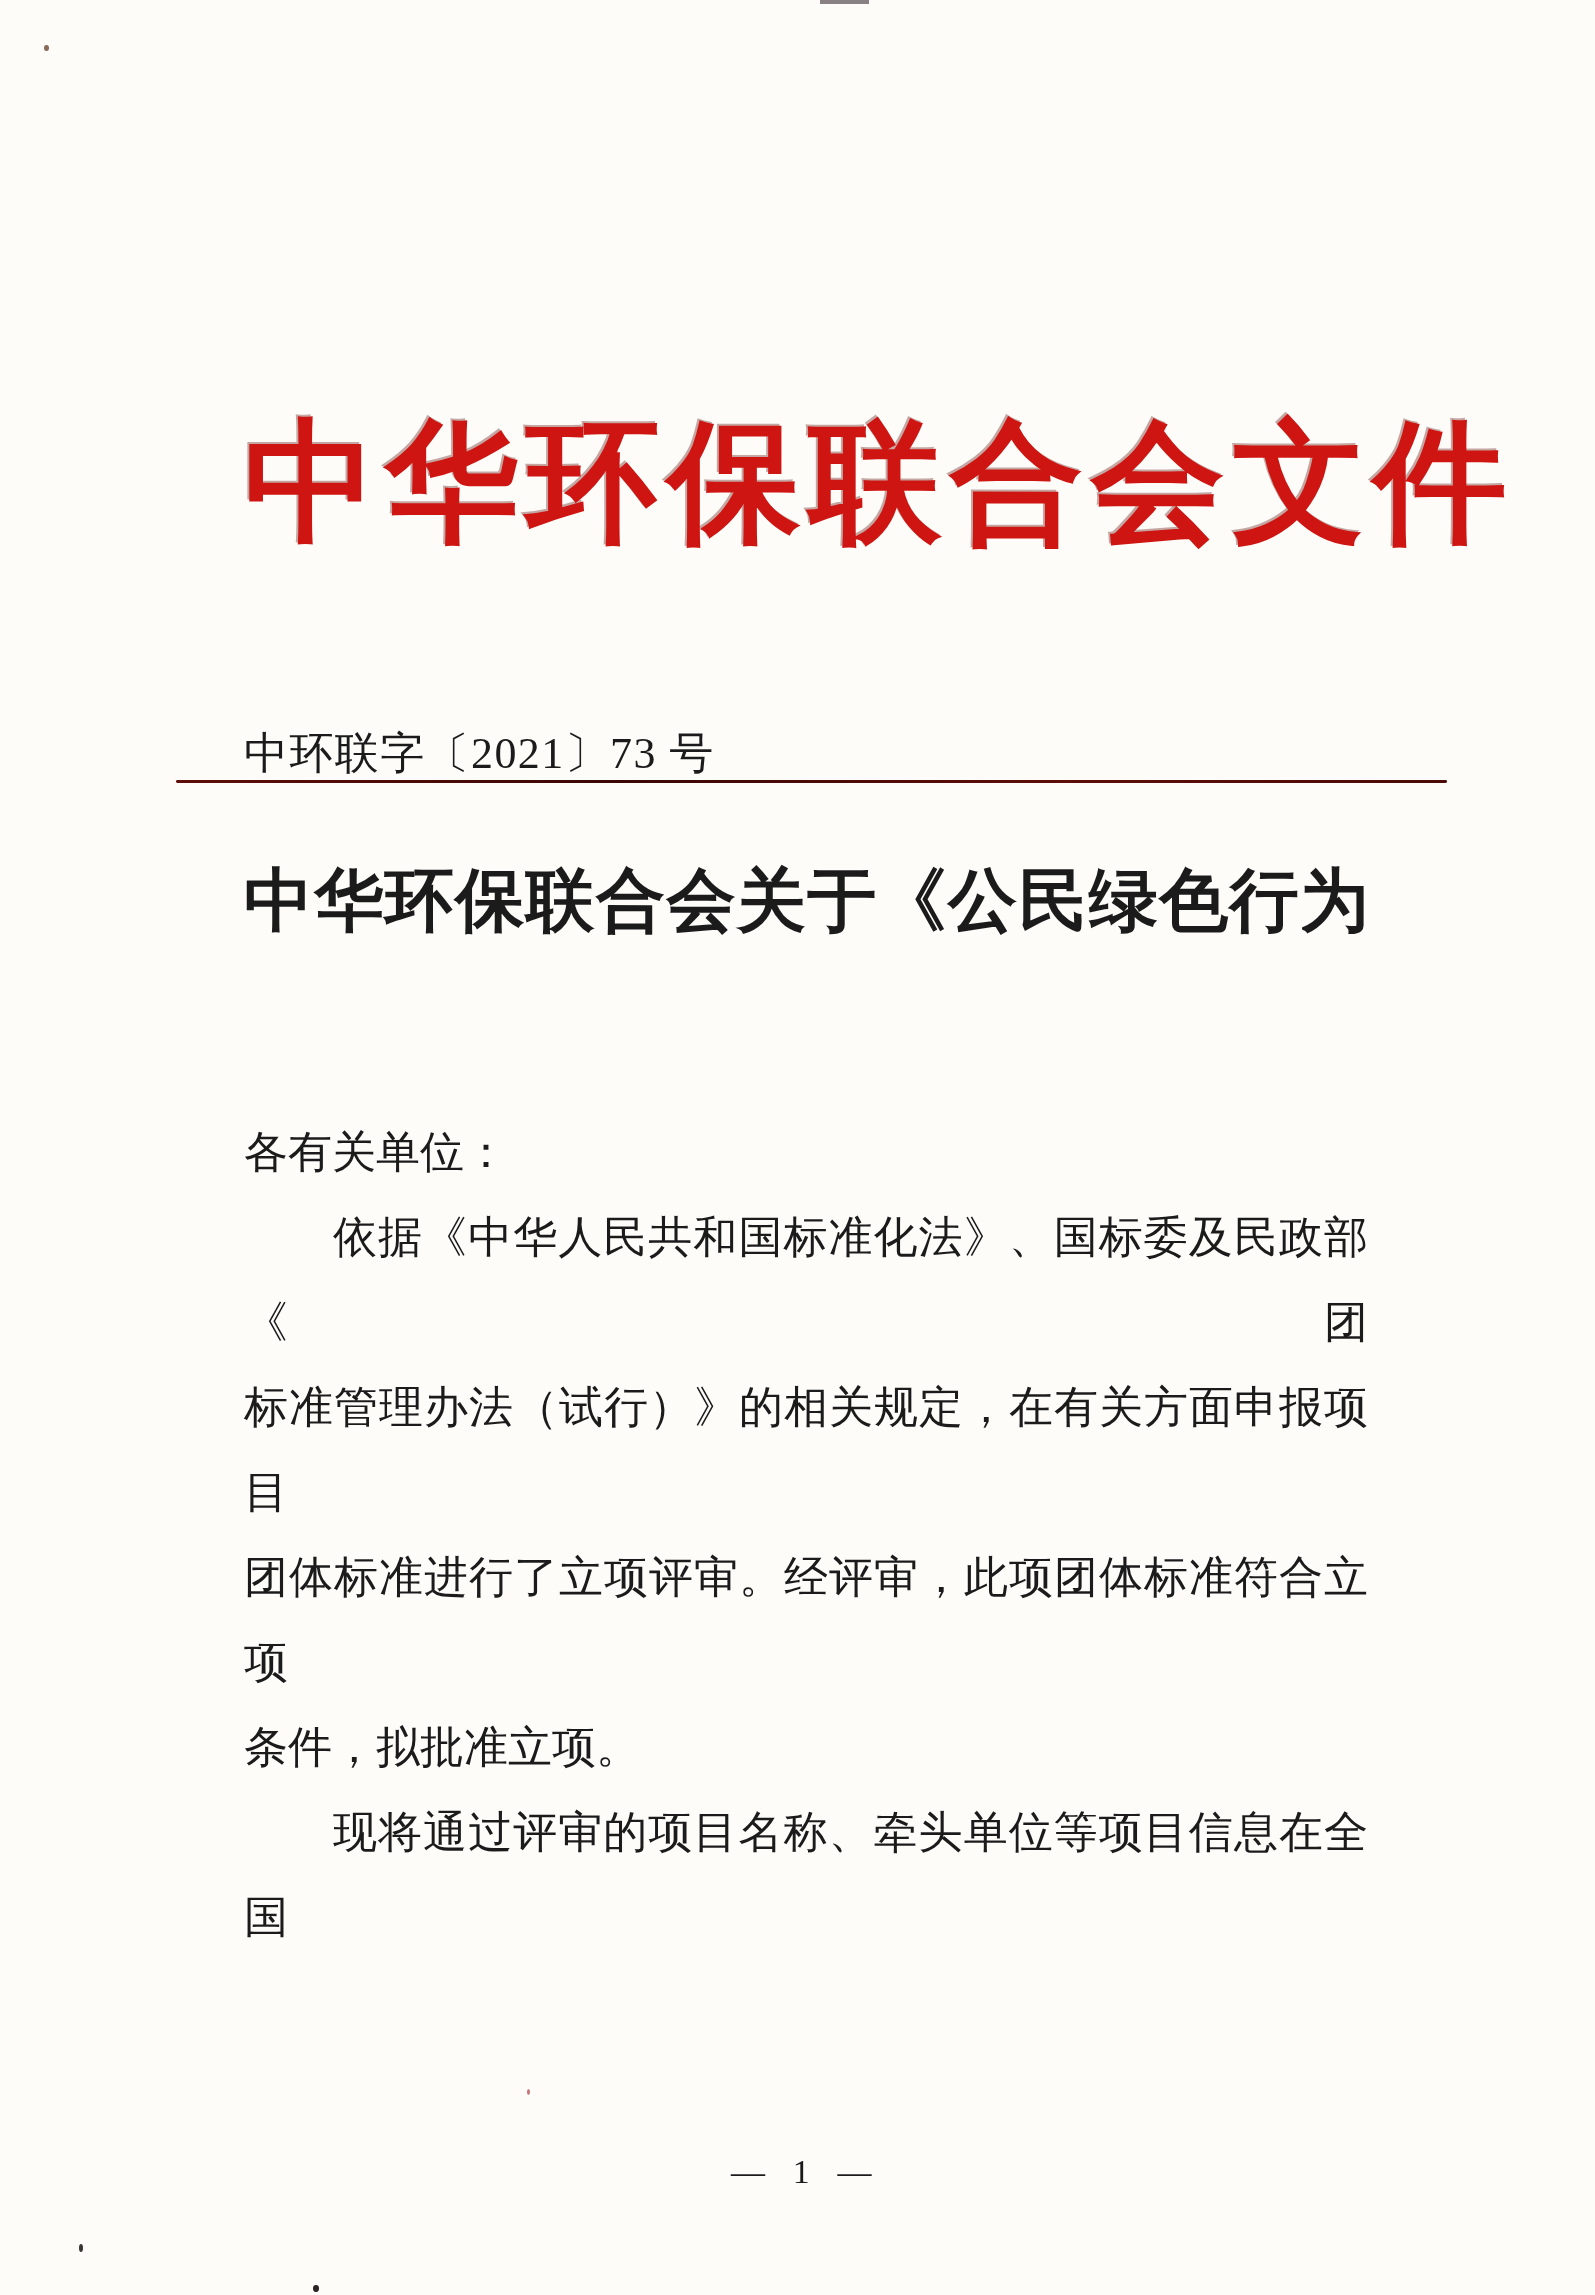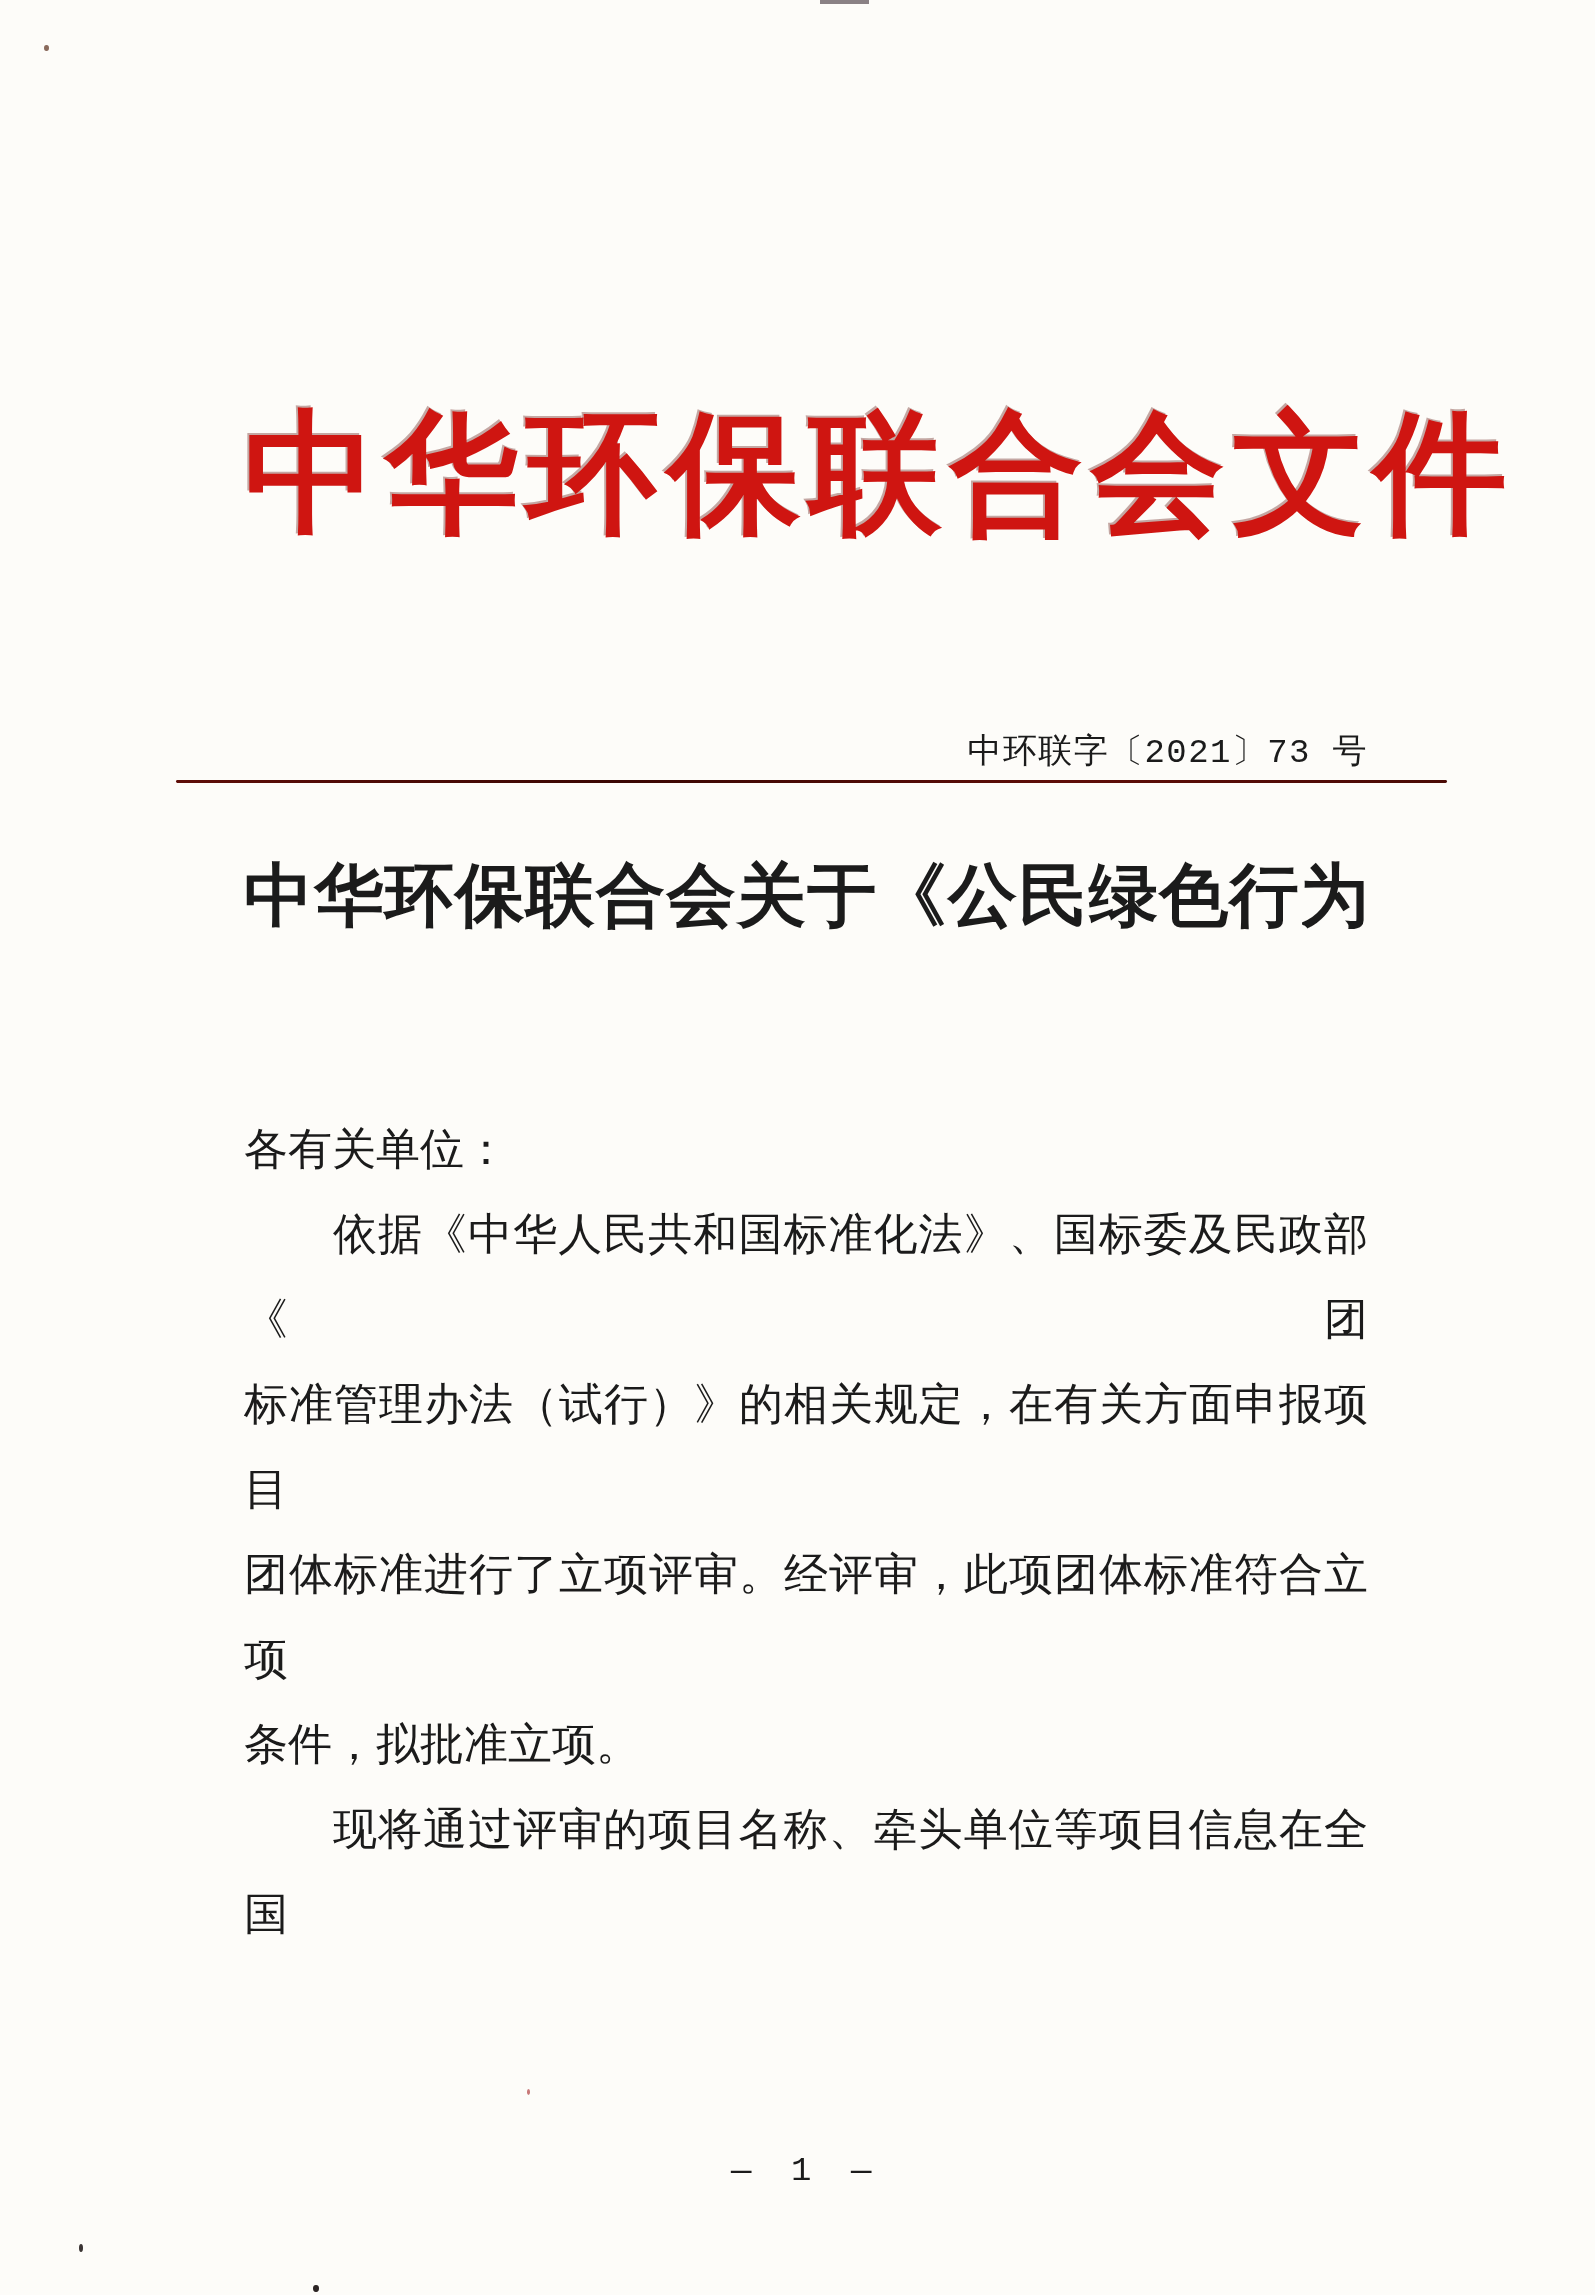--- a/index.html
+++ b/index.html
@@ -5,21 +5,21 @@
   html, body {
     margin: 0;
     padding: 0;
   }
   .page {
     position: relative;
     width: 1596px;
     height: 2295px;
     background: var(--paper, #fdfcf9);
     overflow: hidden;
-    font-family: Liberation Mono, monospace;
+    font-family: Liberation Serif, serif;
     color: var(--ink, #1b1b1b);
   }
 
   
   .banner {
     position: absolute;
     top: 409px;
     left: 244px;
     width: 1124px;
     text-align: center;
@@ -31,22 +31,22 @@
     text-shadow: -2px -2px 0 rgba(90, 8, 4, 0.35);
     white-space: nowrap;
   }
 
   
   .doc-number {
     position: absolute;
     top: 731px;
     left: 244px;
     width: 1124px;
-    text-align: right;
-    font-size: 34px;
+    text-align: left;
+    font-size: 44px;
     line-height: 45px;
     letter-spacing: 1.4px;
     white-space: nowrap;
   }
 
   
   .red-rule {
     position: absolute;
     top: 780px;
     left: 176px;

